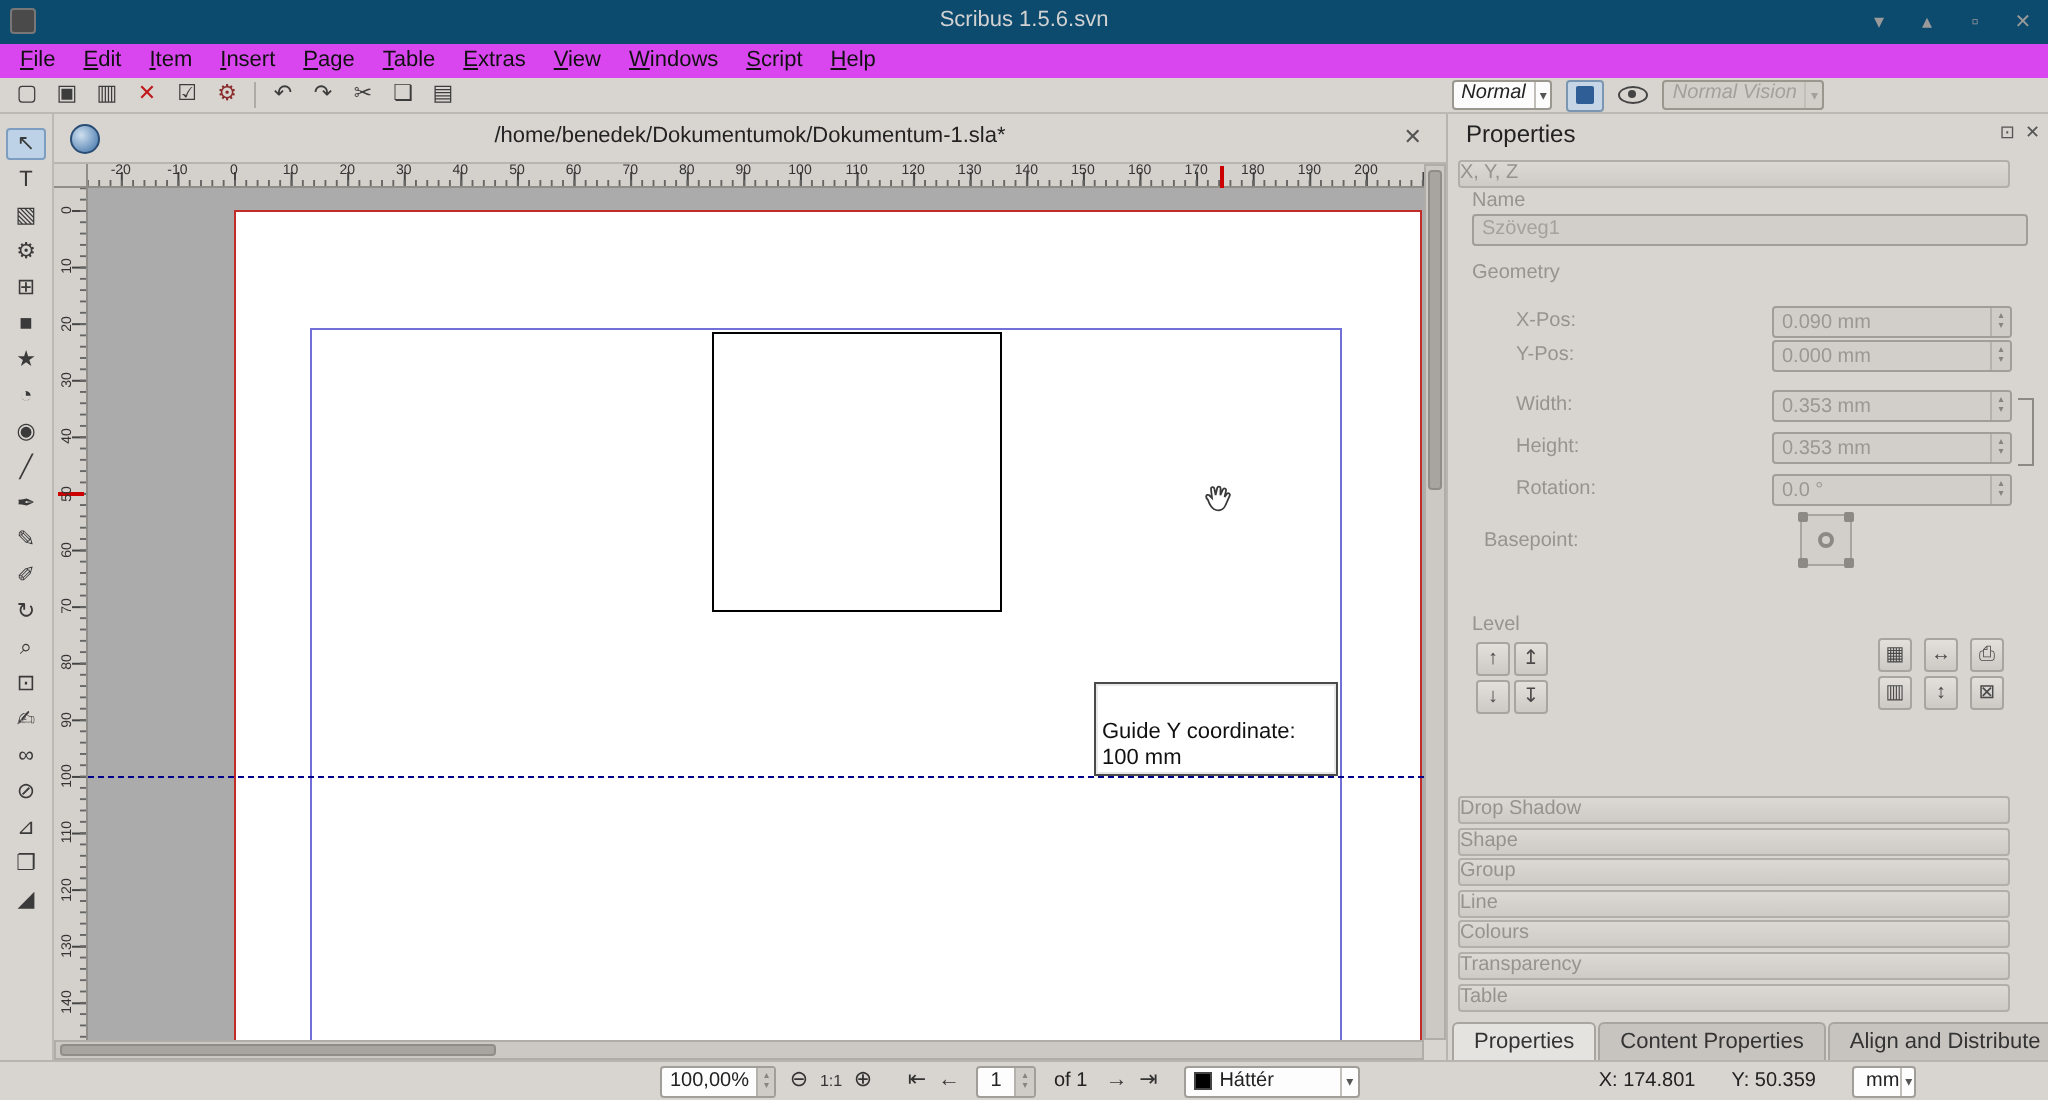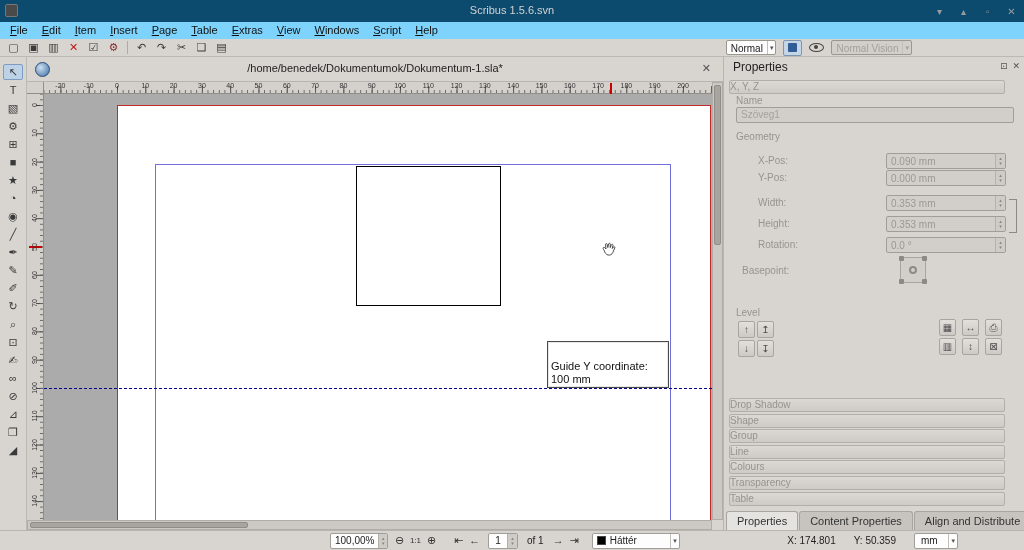--- a/index.html
+++ b/index.html
@@ -7,31 +7,31 @@
   #root{position:absolute;left:0;top:0;width:1024px;height:550px;font-size:11px;color:#1a1a1a;}
 
   
   .titlebar{position:absolute;left:0;top:0;width:1024px;height:22px;background:#0c4a6e;}
   .app-icon{position:absolute;left:5px;top:4px;width:13px;height:13px;background:#4a4a4a;border:1px solid #777;border-radius:2px;}
   .win-title{position:absolute;left:0;right:0;top:4px;text-align:center;color:#d2d2d2;font-size:11px;}
   .win-controls{position:absolute;right:6px;top:0;height:22px;display:flex;gap:11px;align-items:center;}
   .win-btn{color:#9a9a9a;font-size:10px;width:13px;text-align:center;}
 
   
-  .menubar{position:absolute;left:0;top:22px;width:1024px;height:17px;background:#7dd3fc;display:flex;align-items:center;padding-left:3px;}
+  .menubar{position:absolute;left:0;top:22px;width:1024px;height:17px;background:#d946ef;display:flex;align-items:center;padding-left:3px;}
   .menu-item{padding:0 7px;line-height:17px;font-size:11px;color:#111;}
   .menu-item::first-letter{text-decoration:underline;}
 
   
   .toolbar{position:absolute;left:0;top:39px;width:1024px;height:18px;background:#d8d5d0;border-bottom:1px solid #bcb9b4;display:flex;align-items:center;padding-left:5px;}
   .tb-group{display:flex;align-items:center;gap:3px;}
   .tb-icon{width:17px;height:15px;text-align:center;line-height:15px;font-size:11px;color:#3c3c3c;}
   .tb-sep{width:1px;height:13px;background:#aeaba6;margin:0 5px;}
   .tb-right{margin-left:auto;display:flex;align-items:center;gap:7px;margin-right:112px;}
-  .tb-combo{height:15px;background:#fcfcfc;border:1px solid #9a978f;border-radius:2px;display:inline-flex;align-items:flex-end;font-size:10px;padding-left:4px;color:#222;}
+  .tb-combo{height:15px;background:#fcfcfc;border:1px solid #9a978f;border-radius:2px;display:inline-flex;align-items:flex-start;font-size:10px;padding-left:4px;color:#222;font-style:italic;}
   .tb-combo .combo-arrow{font-size:7px;color:#555;border-left:1px solid #c2bfba;margin-left:4px;padding:0 2px;height:100%;display:flex;align-items:center;}
   .tb-combo.disabled{background:#d2cfca;color:#a3a09b;}
   .tb-combo.disabled .combo-arrow{color:#a3a09b;}
   .tb-toggle{width:19px;height:16px;background:#c6d6e6;border:1px solid #7a96b2;border-radius:2px;display:inline-flex;align-items:center;justify-content:center;}
   .blue-sq{width:9px;height:9px;background:#2f5d96;border-radius:1px;}
   .eye{width:15px;height:9px;border:1.5px solid #444;border-radius:50%;position:relative;display:inline-block;}
   .eye .pupil{position:absolute;left:4px;top:1px;width:4px;height:4px;background:#444;border-radius:50%;}
 
   
   .tool-strip{position:absolute;left:0;top:57px;width:27px;height:473px;background:#d8d5d0;border-right:1px solid #bcb9b4;display:flex;flex-direction:column;align-items:center;padding-top:7px;gap:2px;}
@@ -98,21 +98,21 @@
   .sb-zoom .spin-val,.sb-page .spin-val{color:#222;}
   .sb-btn{width:15px;height:15px;text-align:center;line-height:15px;font-size:11px;color:#333;}
   .sb-btn.small{font-size:8px;}
   .sb-page{width:30px;background:#fdfdfd;margin:0 2px;}
   .sb-of{color:#222;margin:0 3px;white-space:nowrap;}
   .sb-layer{display:inline-flex;align-items:center;gap:4px;height:16px;width:88px;background:#fdfdfd;border:1px solid #a19e99;border-radius:2px;padding-left:4px;margin-left:6px;color:#222;}
   .layer-swatch{width:9px;height:9px;background:#000;border:1px solid #444;}
   .combo-arrow2{margin-left:auto;font-size:7px;color:#555;border-left:1px solid #c2bfba;padding:0 2px;height:100%;display:flex;align-items:center;}
   .sb-flex{flex:1;}
   .sb-coord{color:#222;margin-right:14px;white-space:nowrap;}
-  .sb-unit{display:inline-flex;align-items:center;height:16px;width:44px;background:#fdfdfd;border:1px solid #a19e99;border-radius:2px;padding-left:6px;color:#222;justify-content:space-between;}
+  .sb-unit{display:inline-flex;align-items:center;height:16px;width:32px;background:#fdfdfd;border:1px solid #a19e99;border-radius:2px;padding-left:6px;color:#222;justify-content:space-between;}
   .sb-endspacer{width:62px;}
 </style>
 </head>
 <body>
 
 <div id="root">
 
   <div class="titlebar">
     <span class="app-icon"></span>
     <span class="win-title">Scribus 1.5.6.svn</span>

